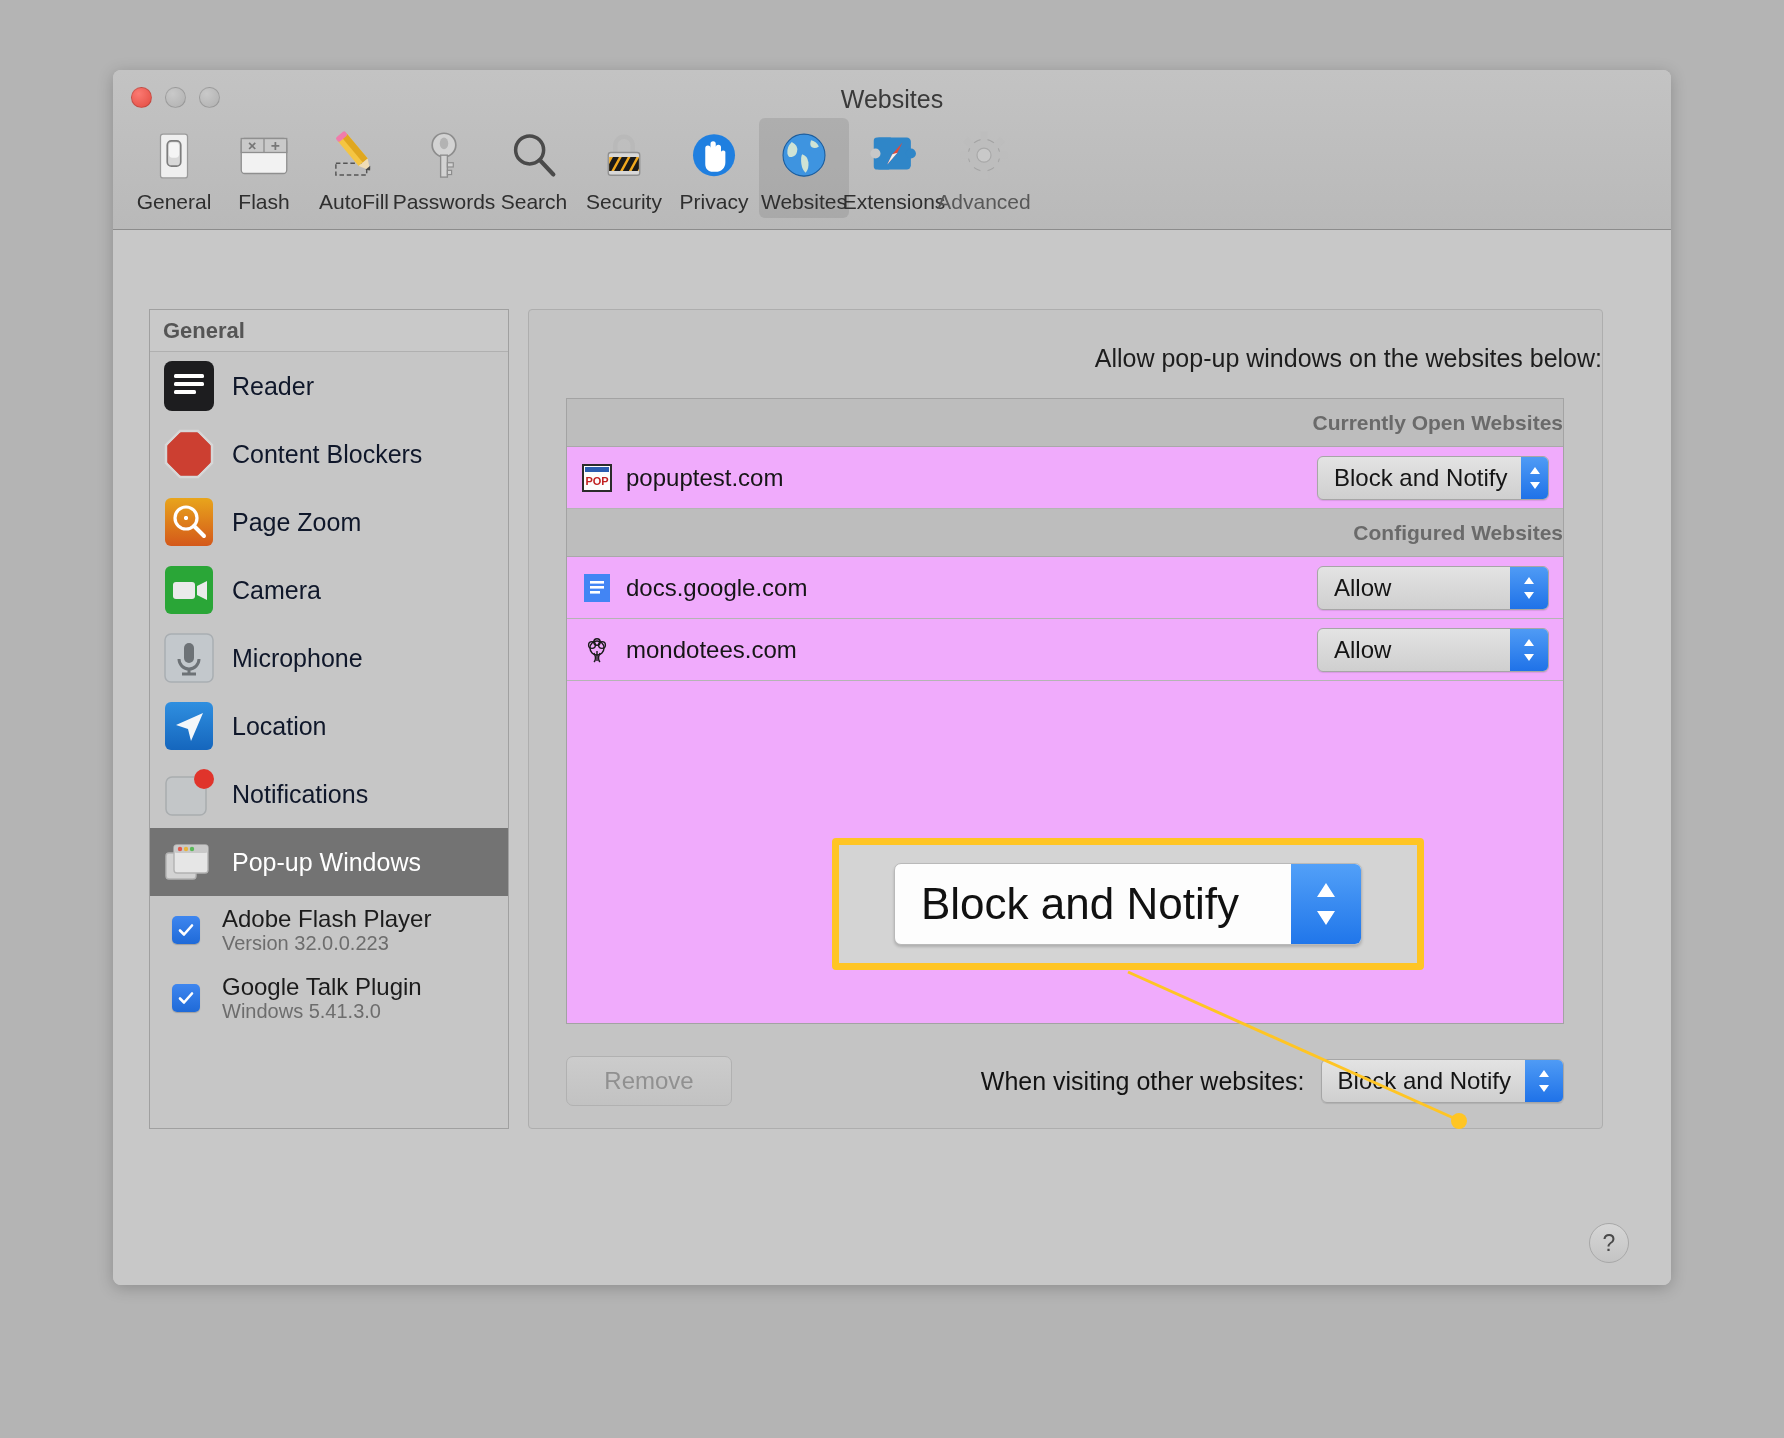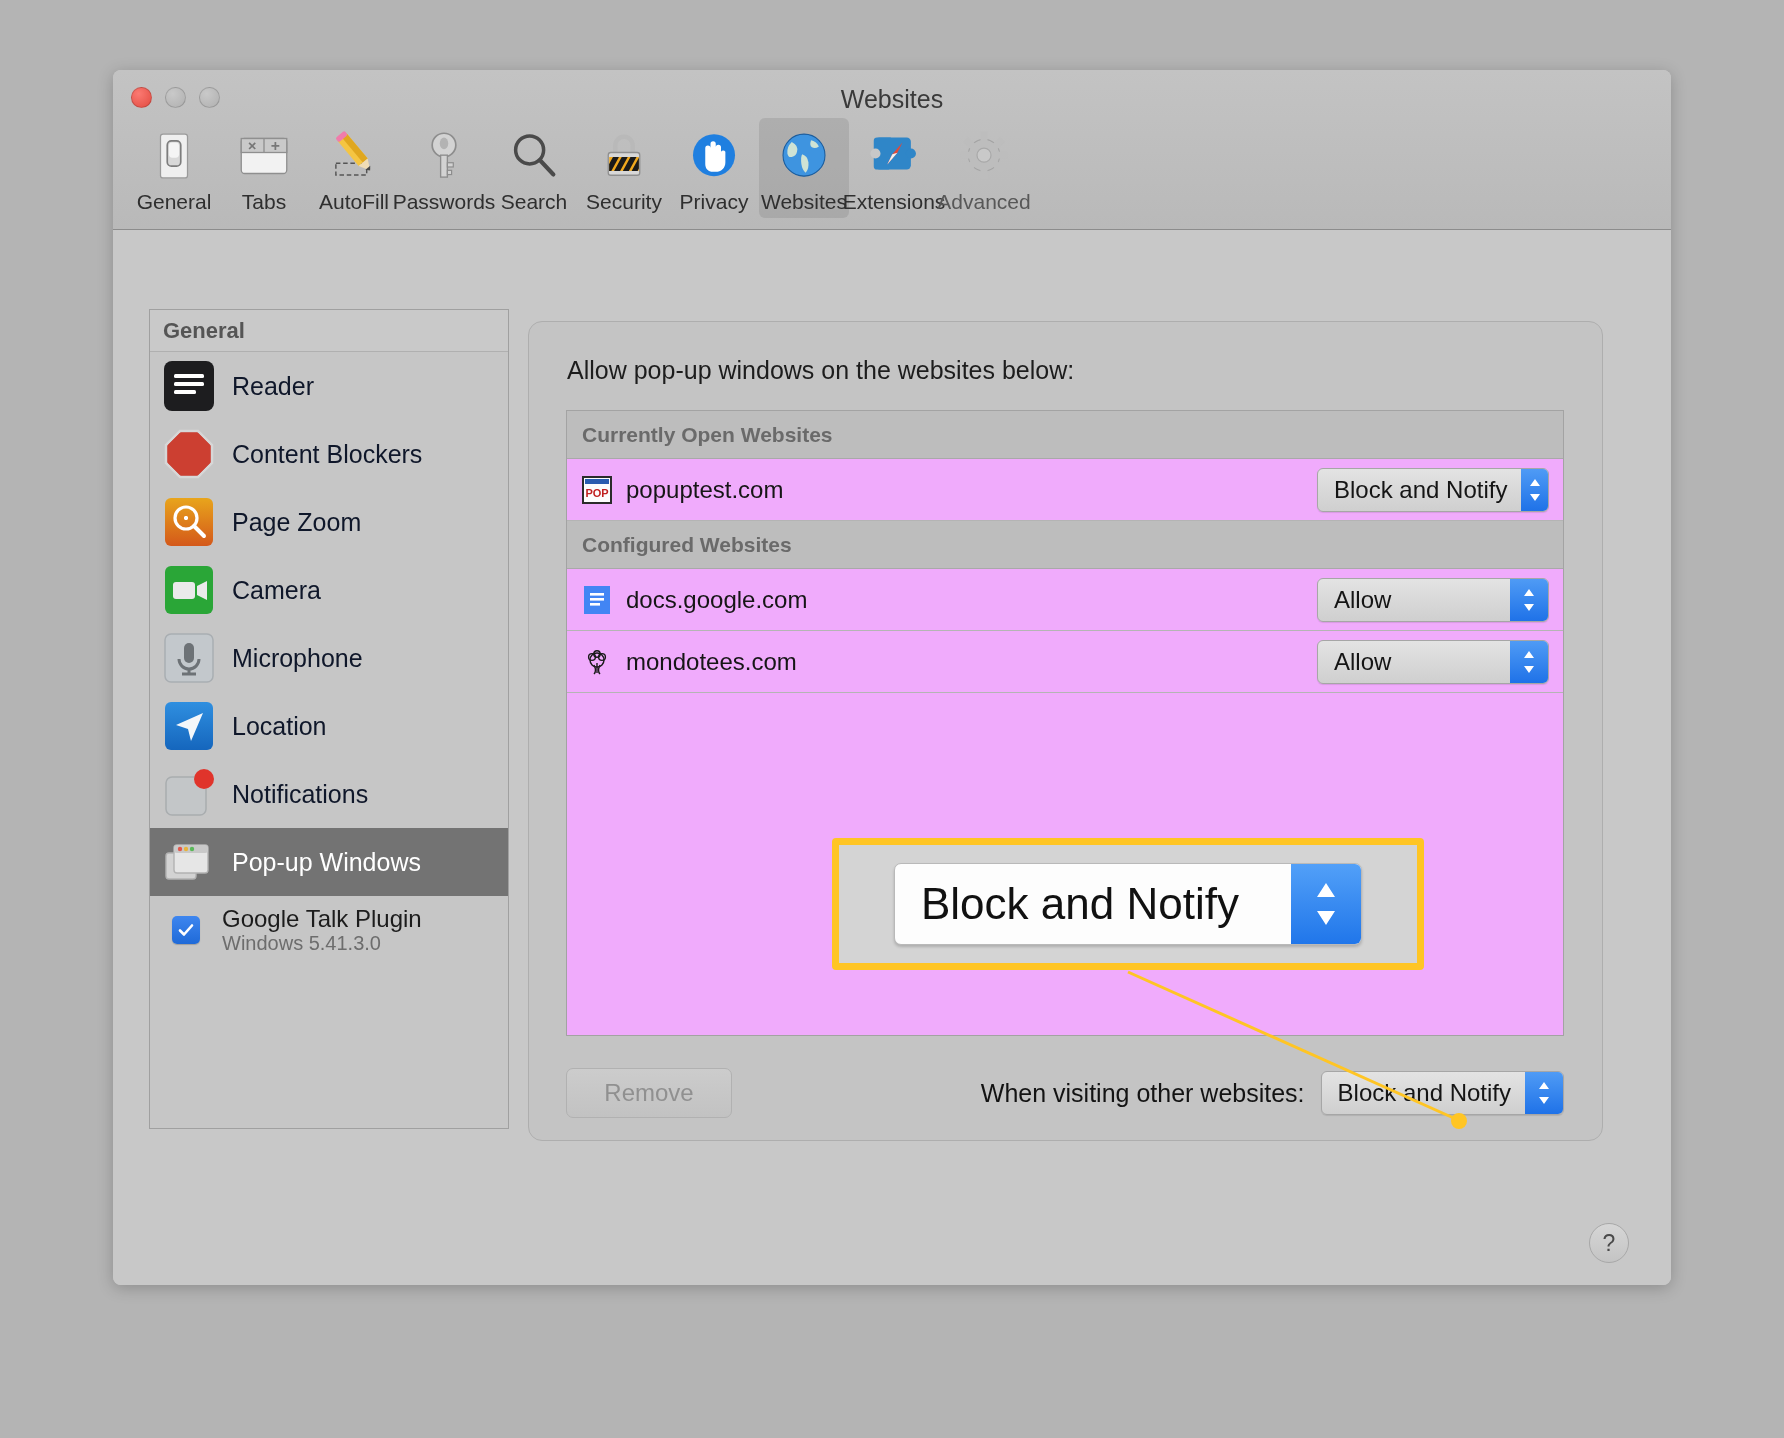--- a/index.html
+++ b/index.html
@@ -88,24 +88,24 @@
     margin-right: 22px; flex: 0 0 auto;
     box-shadow: 0 1px 1px rgba(0,0,0,0.2);
   }
   .pl-check svg { width: 20px; height: 20px; }
   .pl-txt { display: flex; flex-direction: column; line-height: 1.15; }
   .pl-name { font-size: 24px; color: #1c1c1c; }
   .pl-ver { font-size: 20px; color: #6d6d6d; }
 
   
   .main {
-    position: absolute; left: 415px; top: 90px;
+    position: absolute; left: 415px; top: 78px;
     width: 1075px; height: 820px;
     background: #c4c4c4;
-    border: 1px solid #aeaeae; border-radius: 14px;
+    border: 1px solid #aeaeae; border-radius: 4px; text-align: right;
   }
   .main-intro { font-size: 25px; color: #1d1d1d; margin: 34px 0 0 38px; }
 
   .listbox {
     position: absolute; left: 37px; top: 88px;
     width: 998px; height: 626px;
     background: #f0abfc;
     border: 1px solid #a3a3a3;
     overflow: hidden;
   }
@@ -234,21 +234,21 @@
       <div class="tb-item">
         <div class="tb-ico">
           <svg viewBox="0 0 64 64" width="56" height="56">
             <rect x="6" y="12" width="52" height="40" rx="4" fill="#f2f2f2" stroke="#8f8f8f" stroke-width="1.5"></rect>
             <rect x="6" y="12" width="52" height="16" fill="#c9c9c9" stroke="#8f8f8f" stroke-width="1.5"></rect>
             <line x1="32" y1="12" x2="32" y2="28" stroke="#8f8f8f" stroke-width="1.5"></line>
             <path d="M15 17 l7 7 M22 17 l-7 7" stroke="#777" stroke-width="2"></path>
             <path d="M45 16 v9 M40.5 20.5 h9" stroke="#777" stroke-width="2"></path>
           </svg>
         </div>
-        <div class="tb-lab">Tabs</div>
+        <div class="tb-lab">Flash</div>
       </div>
 
       <div class="tb-item">
         <div class="tb-ico">
           <svg viewBox="0 0 64 64" width="58" height="58">
             <rect x="12" y="40" width="34" height="13" fill="none" stroke="#555" stroke-width="1.6" stroke-dasharray="5,3"></rect>
             <g transform="rotate(-40 34 30)">
               <rect x="28" y="6" width="13" height="36" fill="#f5c542"></rect>
               <rect x="34" y="6" width="7" height="36" fill="#e0a71f"></rect>
               <polygon points="28,42 41,42 34.5,54" fill="#f0ddb6"></polygon>
@@ -471,20 +471,31 @@
             <rect x="12" y="10" width="34" height="8" rx="3" fill="#c9c9c9"></rect>
             <circle cx="18" cy="14" r="2.2" fill="#e2574c"></circle>
             <circle cx="24" cy="14" r="2.2" fill="#e8b43c"></circle>
             <circle cx="30" cy="14" r="2.2" fill="#5ab85a"></circle>
           </svg>
         </div>
         <div class="sb-lab">Pop-up Windows</div>
       </div>
 
 
+      <div class="pl-row">
+        <div class="pl-check">
+          <svg viewBox="0 0 20 20">
+              <path d="M4 10.5 l4 4 l8 -9" fill="none" stroke="#fff" stroke-width="2.6" stroke-linecap="round" stroke-linejoin="round"></path>
+            </svg>
+        </div>
+        <div class="pl-txt">
+          <div class="pl-name">Adobe Flash Player</div>
+          <div class="pl-ver">Version 32.0.0.223</div>
+        </div>
+      </div>
 
       <div class="pl-row">
         <div class="pl-check">
           <svg viewBox="0 0 20 20">
               <path d="M4 10.5 l4 4 l8 -9" fill="none" stroke="#fff" stroke-width="2.6" stroke-linecap="round" stroke-linejoin="round"></path>
             </svg>
         </div>
         <div class="pl-txt">
           <div class="pl-name">Google Talk Plugin</div>
           <div class="pl-ver">Windows 5.41.3.0</div>

